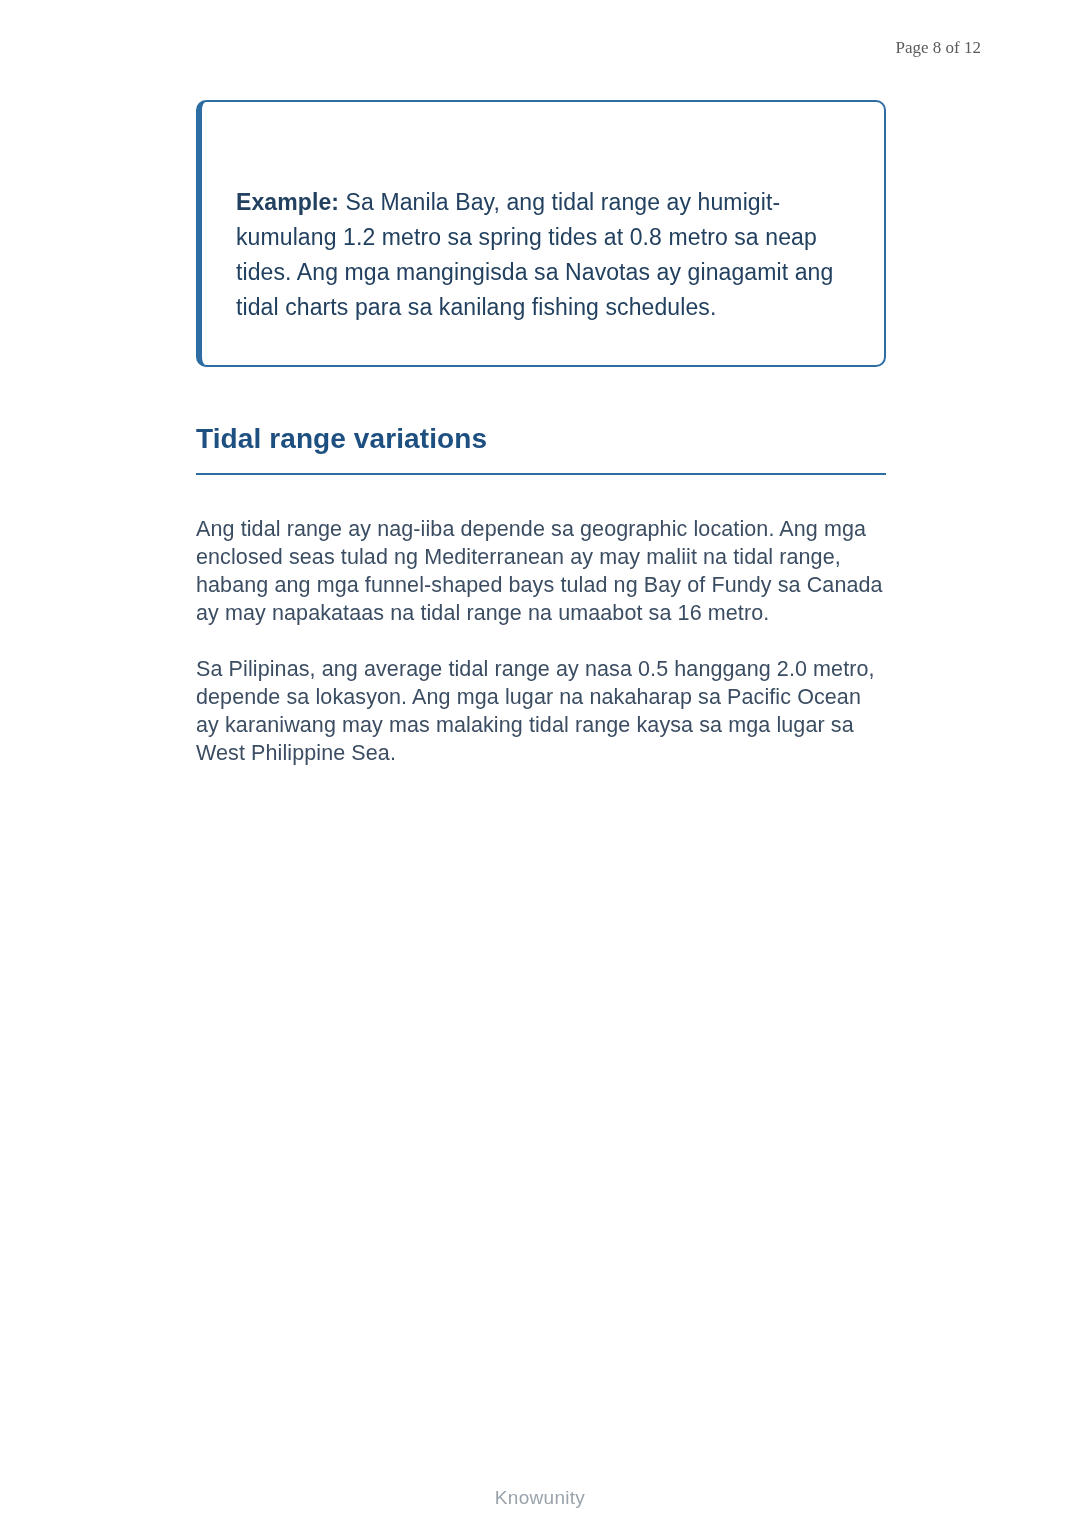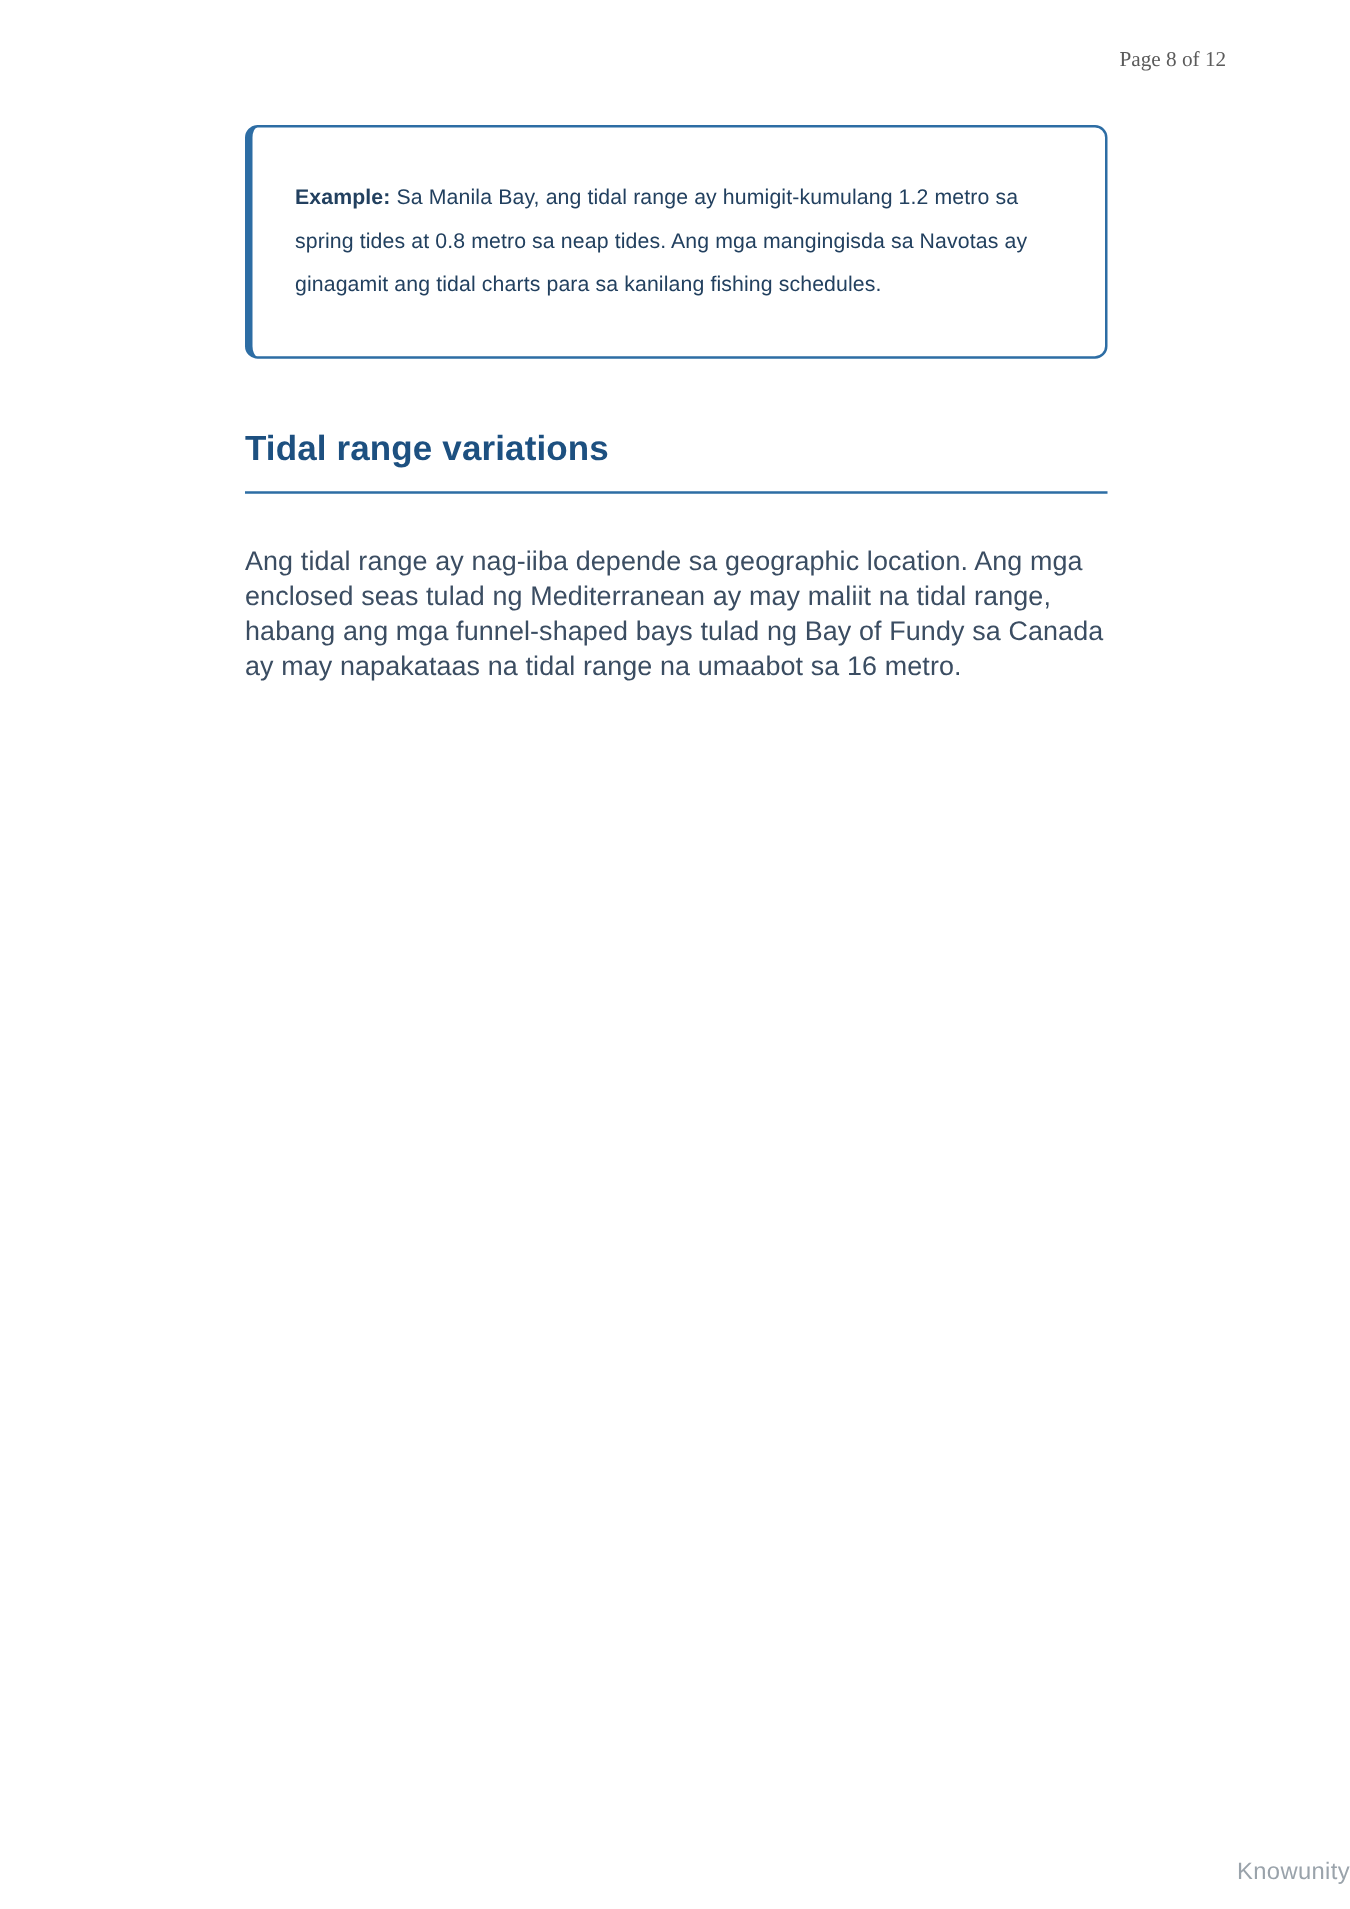--- a/index.html
+++ b/index.html
@@ -35,24 +35,25 @@
     width: 690px;
   }
   .example-box {
     border: 2px solid var(--accent);
     border-left-width: 6px;
     border-radius: 10px;
     padding: 38px 36px 40px 34px;
     margin-bottom: 56px;
   }
   .example-text {
-    font-size: 17px;
+    font-size: 23px;
     line-height: 35px;
     color: var(--box-text);
     letter-spacing: 0.1px;
+    margin-top: 45px;
   }
   .example-text strong {
     font-weight: 700;
     color: var(--box-text);
   }
   .section-heading {
     font-size: 28px;
     font-weight: 700;
     color: var(--heading);
     padding-bottom: 18px;
@@ -65,21 +66,21 @@
     line-height: 28px;
     color: var(--body-text);
     margin-bottom: 28px;
     letter-spacing: 0.1px;
   }
   .footer {
     position: absolute;
     bottom: 18px;
     left: 0;
     width: 100%;
-    text-align: right;
+    text-align: center;
     font-size: 19px;
     color: var(--muted);
     letter-spacing: 0.3px;
   }
 </style>
 </head>
 <body>
 
 <div class="page">
 
@@ -90,18 +91,19 @@
     <div class="example-box">
       <p class="example-text">
         <strong>Example:</strong><span> Sa Manila Bay, ang tidal range ay humigit-kumulang 1.2 metro sa spring tides at 0.8 metro sa neap tides. Ang mga mangingisda sa Navotas ay ginagamit ang tidal charts para sa kanilang fishing schedules.</span>
       </p>
     </div>
 
     <h2 class="section-heading">Tidal range variations</h2>
 
     <p class="body-para">Ang tidal range ay nag-iiba depende sa geographic location. Ang mga enclosed seas tulad ng Mediterranean ay may maliit na tidal range, habang ang mga funnel-shaped bays tulad ng Bay of Fundy sa Canada ay may napakataas na tidal range na umaabot sa 16 metro.</p>
 
+    <p class="body-para">Sa Pilipinas, ang average tidal range ay nasa 0.5 hanggang 2.0 metro, depende sa lokasyon. Ang mga lugar na nakaharap sa Pacific Ocean ay karaniwang may mas malaking tidal range kaysa sa mga lugar sa West Philippine Sea.</p>
 
   </div>
 
   <div class="footer">Knowunity</div>
 
 </div>
 
 </body></html>

